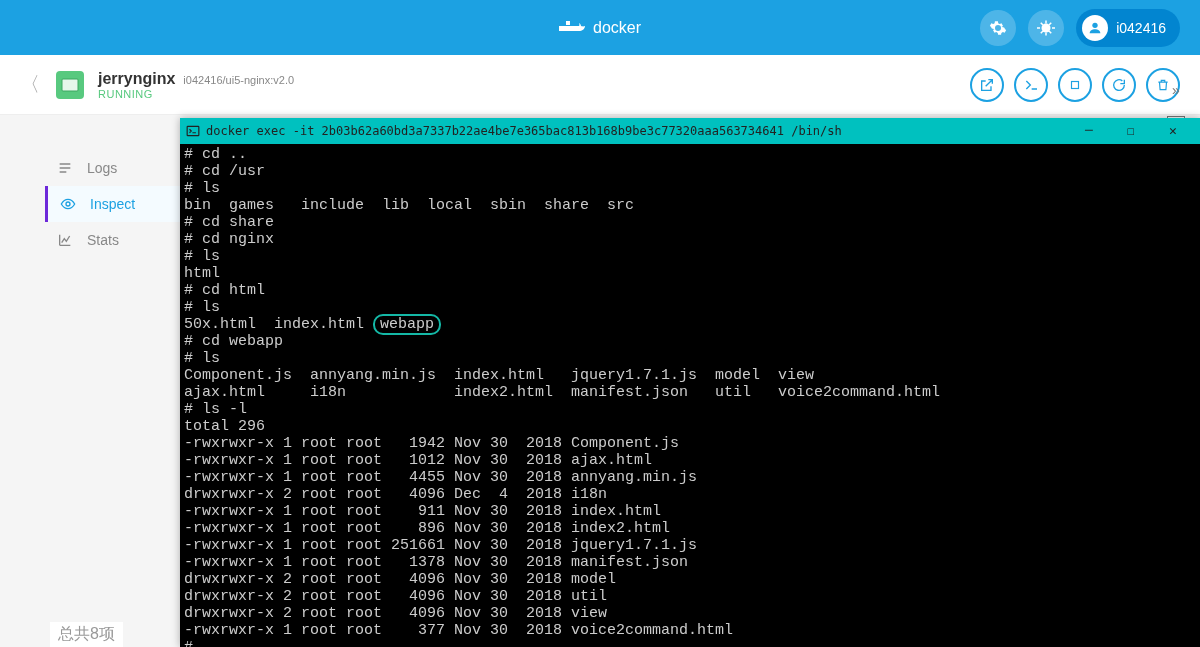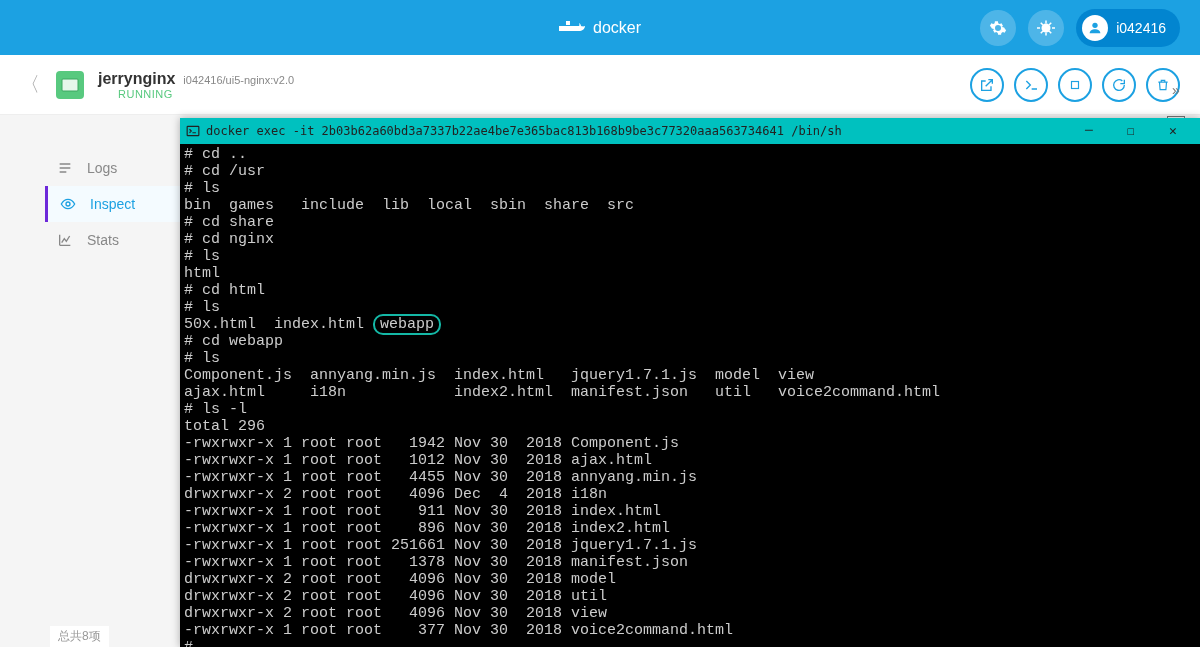--- a/index.html
+++ b/index.html
@@ -16,21 +16,21 @@
 
   
   .subheader { background: #fff; height: 60px; display: flex; align-items: center; padding: 0 20px; border-bottom: 1px solid #eee; position: relative; }
   .back-icon { color: #aaa; font-size: 20px; margin-right: 16px; }
   .container-icon { width: 28px; height: 28px; background: #58c97f; border-radius: 4px; margin-right: 14px; position: relative; }
   .container-icon::after { content: ""; position: absolute; inset: 6px; background: linear-gradient(#fff,#fff) center/70% 2px no-repeat, linear-gradient(#fff,#fff) center/2px 70% no-repeat; opacity:0; }
   .title-group { display: flex; flex-direction: column; }
   .title-line { display:flex; align-items:baseline; gap: 8px; }
   .title-name { font-weight: 600; color: #333; }
   .title-sub { color: #888; font-size: 11px; }
-  .status { color: #58c97f; font-size: 11px; letter-spacing: 0.5px; margin-left: 20px; }
+  .status { color: #58c97f; font-size: 11px; letter-spacing: 0.5px; }
   .action-bar { position:absolute; right: 20px; display: flex; gap: 10px; }
   .action-btn { width: 34px; height: 34px; border: 2px solid #1ca1e2; border-radius: 50%; display:flex; align-items:center; justify-content:center; color: #1ca1e2; }
 
   
   .leftnav { position: absolute; left: 45px; top: 150px; width: 140px; }
   .nav-item { display: flex; gap: 14px; padding: 10px 12px; color: #888; font-size: 14px; cursor: pointer; }
   .nav-item.active { color: #1ca1e2; border-left: 3px solid #6d28d9; background: #f4fbff; }
 
   
   .side-extra { position:absolute; right: 15px; top: 82px; color:#777; font-size: 14px; display:flex; flex-direction:column; gap:18px; align-items:center;}
@@ -38,21 +38,21 @@
 
   
   .terminal { position: absolute; left: 180px; top: 118px; width: 1020px; height: 529px; background: #000; font-family: "Courier New", monospace; font-size: 15px; color: #ccc; box-shadow: 0 0 8px rgba(0,0,0,0.3); }
   .term-title { background: #00c1bf; height: 26px; display: flex; align-items: center; padding: 0 6px; color: #222; font-size: 12px; gap: 6px; }
   .term-title-text { font-family: Consolas, monospace; }
   .term-win-ctrl { margin-left: auto; display: flex; }
   .term-win-ctrl span { width: 42px; text-align:center; font-size:13px; color:#222; cursor:pointer; }
   .term-body { padding: 2px 4px; line-height: 17px; white-space: pre; }
   .hl { border: 2px solid #14b8a6; border-radius: 10px; padding: 0 5px; color: #ccc; }
 
-  .bottom-strip { position:absolute; left:50px; bottom:0; font-size:12px; color:#999; background:#fff; padding:2px 8px;}
+  .bottom-strip { position:absolute; left:50px; bottom:0; font-size:16px; color:#999; background:#fff; padding:2px 8px;}
 </style>
 </head>
 <body>
 
 <div class="win-ctrl-region">
   <span>─</span>
   <span>☐</span>
   <span>✕</span>
 </div>
 

